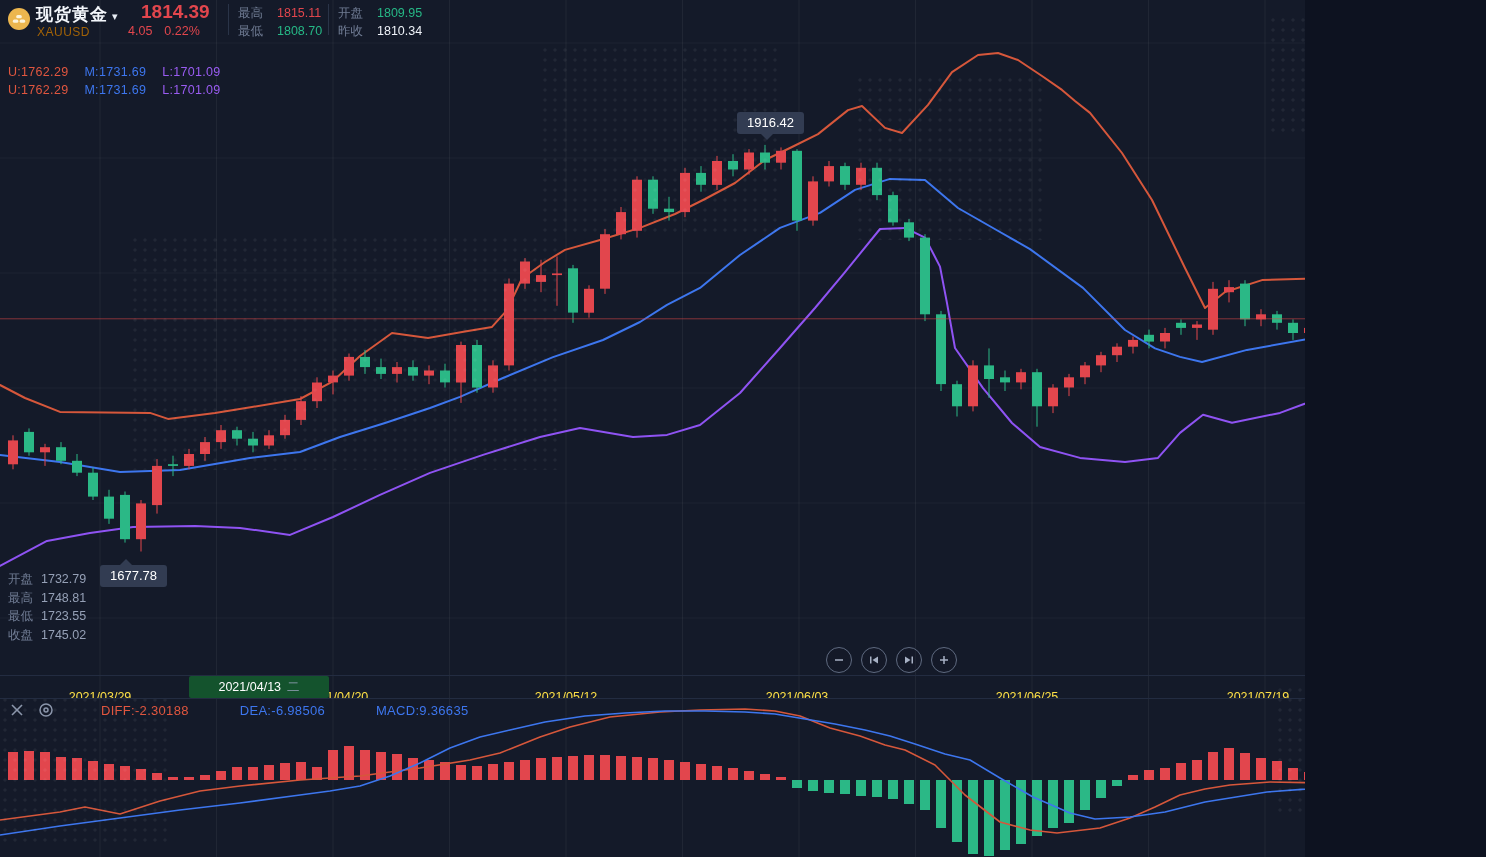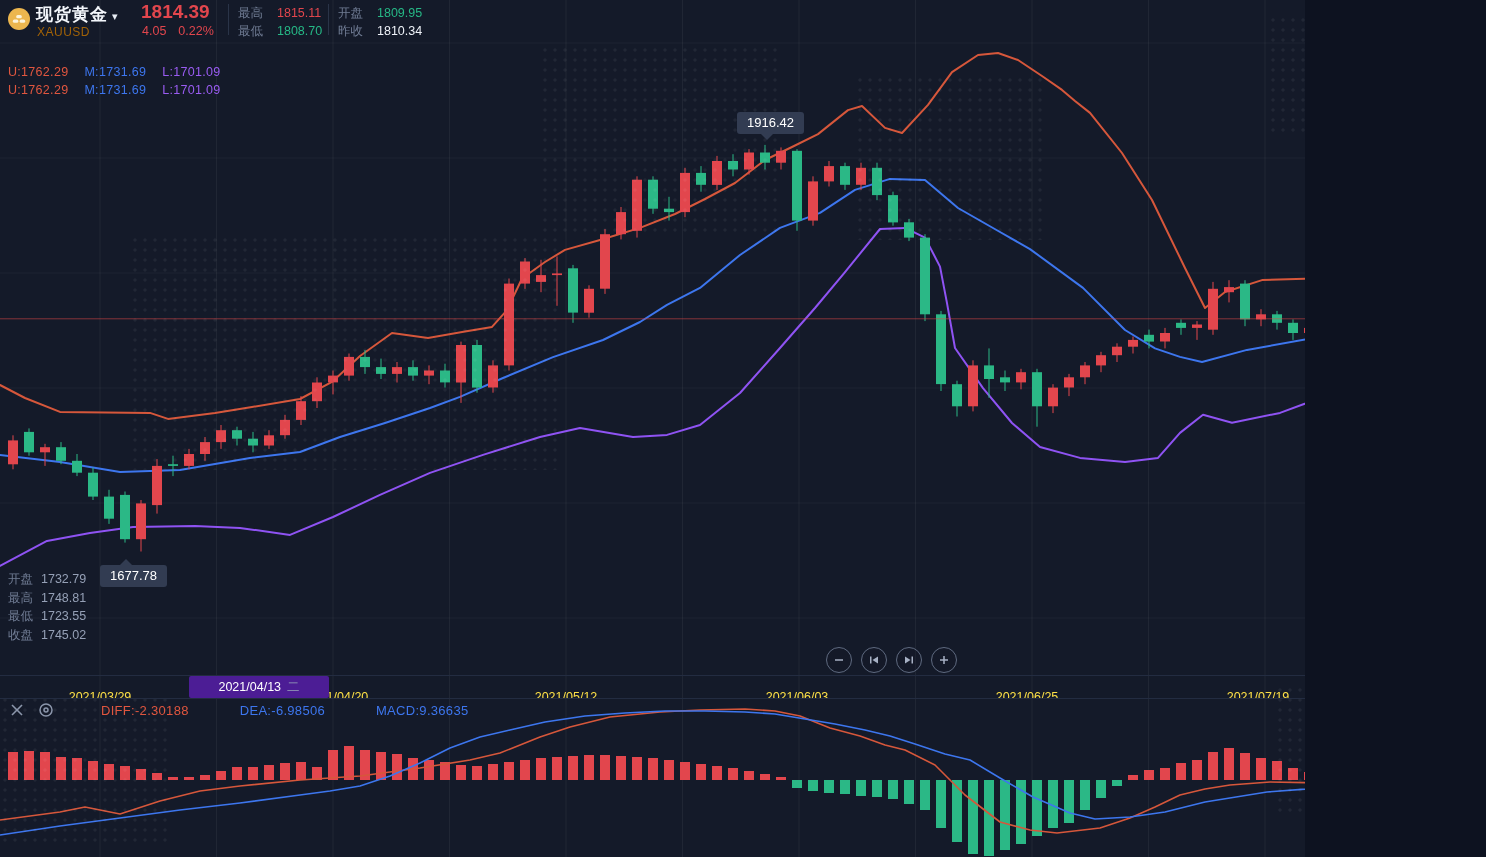--- a/index.html
+++ b/index.html
@@ -8,21 +8,21 @@
   #chart{position:absolute;left:0;top:0;}
   .dots{position:absolute;pointer-events:none;
         background-image:radial-gradient(rgba(255,255,255,0.055) 1.5px,transparent 1.7px);
         background-size:10px 10px;}
   
   .abs{position:absolute;}
   #symbol-name{left:36px;top:3px;font-size:17px;font-weight:bold;color:#f3f6fb;letter-spacing:1px;}
   #symbol-name .caret{font-size:11px;color:#e8edf5;margin-left:4px;}
   #symbol-code{left:37px;top:25px;font-size:12px;color:#a16207;letter-spacing:0.5px;}
   #last-price{left:141px;top:1px;font-size:19px;font-weight:bold;color:#e2464d;}
-  #price-change{left:142px;top:24px;font-size:12.5px;color:#e2464d;}
+  #price-change{left:128px;top:24px;font-size:12.5px;color:#e2464d;}
   #price-change span{margin-right:12px;}
   .hdr-divider{width:1px;height:31px;background:#2a3448;top:4px;}
   .stat-col{top:4px;font-size:12.5px;line-height:18px;}
   .stat-row{display:flex;}
   .stat-row .lb{color:#707c94;width:33px;}
   .stat-row .vl{margin-left:6px;}
   .c-red{color:#e2464d;} .c-green{color:#26b886;} .c-white{color:#edf1f7;}
   .c-blue{color:#3d76ee;} .c-purple{color:#9a5cf2;} .c-orange{color:#e0563f;}
   .boll-row{left:8px;font-size:12.5px;letter-spacing:0.3px;}
   .boll-row span{margin-right:16px;}
@@ -35,21 +35,21 @@
   .tip{position:absolute;background:#323c52;color:#fff;font-size:13px;padding:3px 10px 4px;
        border-radius:3px;white-space:nowrap;}
   .tip .arr{position:absolute;width:0;height:0;border-left:6px solid transparent;border-right:6px solid transparent;}
   #tip-high{left:737px;top:112px;}
   #tip-high .arr{left:24px;bottom:-6px;border-top:6px solid #323c52;}
   #tip-low{left:100px;top:565px;}
   #tip-low .arr{left:20px;top:-6px;border-bottom:6px solid #323c52;}
   
   #x-axis{left:0;top:675px;width:1486px;height:22px;border-top:1px solid #232c41;border-bottom:1px solid #232c41;overflow:hidden;}
   .x-date{position:absolute;top:14px;transform:translateX(-50%);font-size:12.5px;color:#fde047;white-space:nowrap;}
-  #x-selected{position:absolute;left:189px;top:0;width:140px;height:22px;background:#4c1d95;border-radius:2px;
+  #x-selected{position:absolute;left:189px;top:0;width:140px;height:22px;background:#14532d;border-radius:2px;
        display:flex;align-items:center;justify-content:center;font-size:12.5px;}
   #x-selected .main{color:#fff;}
   #x-selected .suffix{color:#97a3ba;margin-left:6px;}
   
   .nav-btn{position:absolute;top:647px;width:24px;height:24px;border:1px solid #5f6a80;border-radius:50%;
        background:rgba(20,26,41,0.35);display:flex;align-items:center;justify-content:center;cursor:pointer;}
   .nav-btn svg{display:block;}
   
   #macd-head{left:10px;top:702px;display:flex;align-items:center;font-size:13px;}
   #macd-head .icon{margin-right:14px;display:flex;align-items:center;cursor:pointer;}

